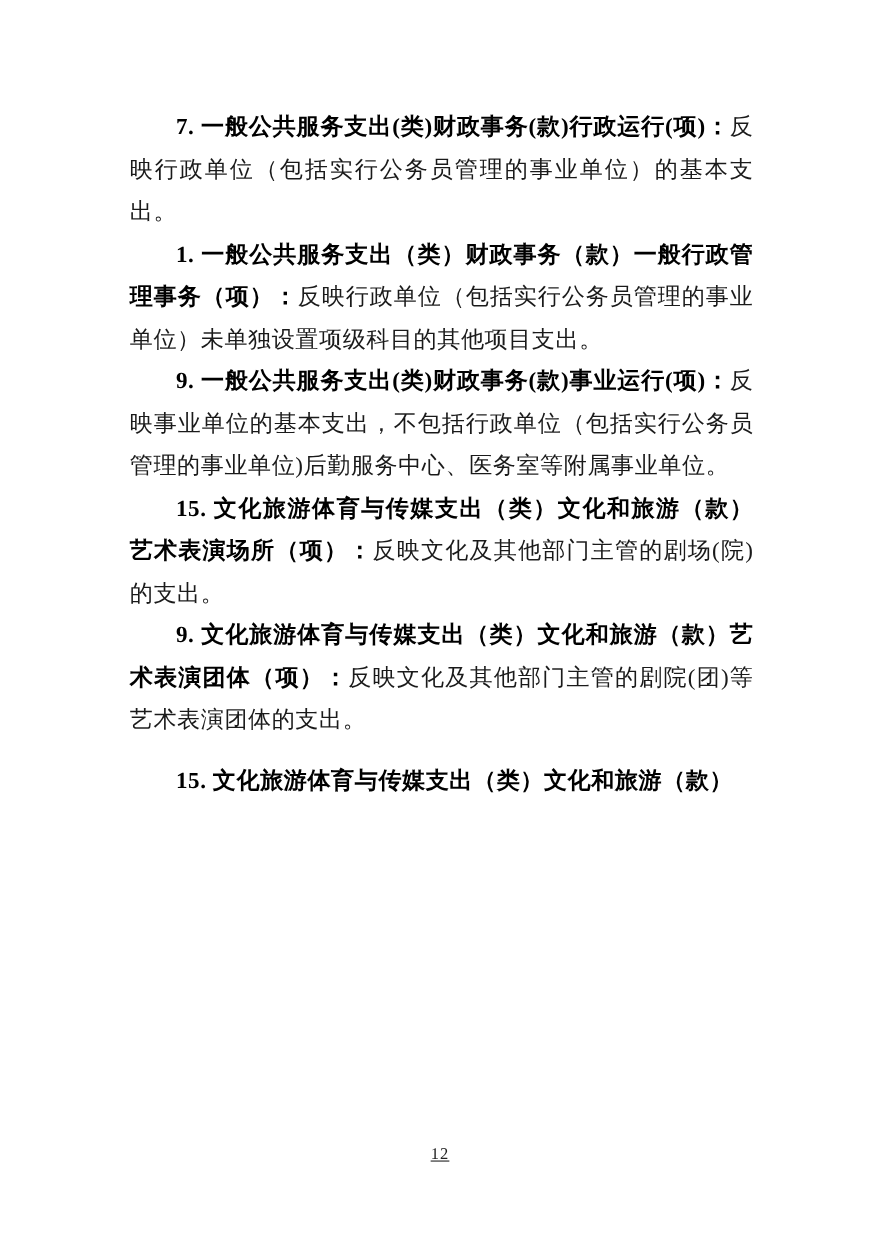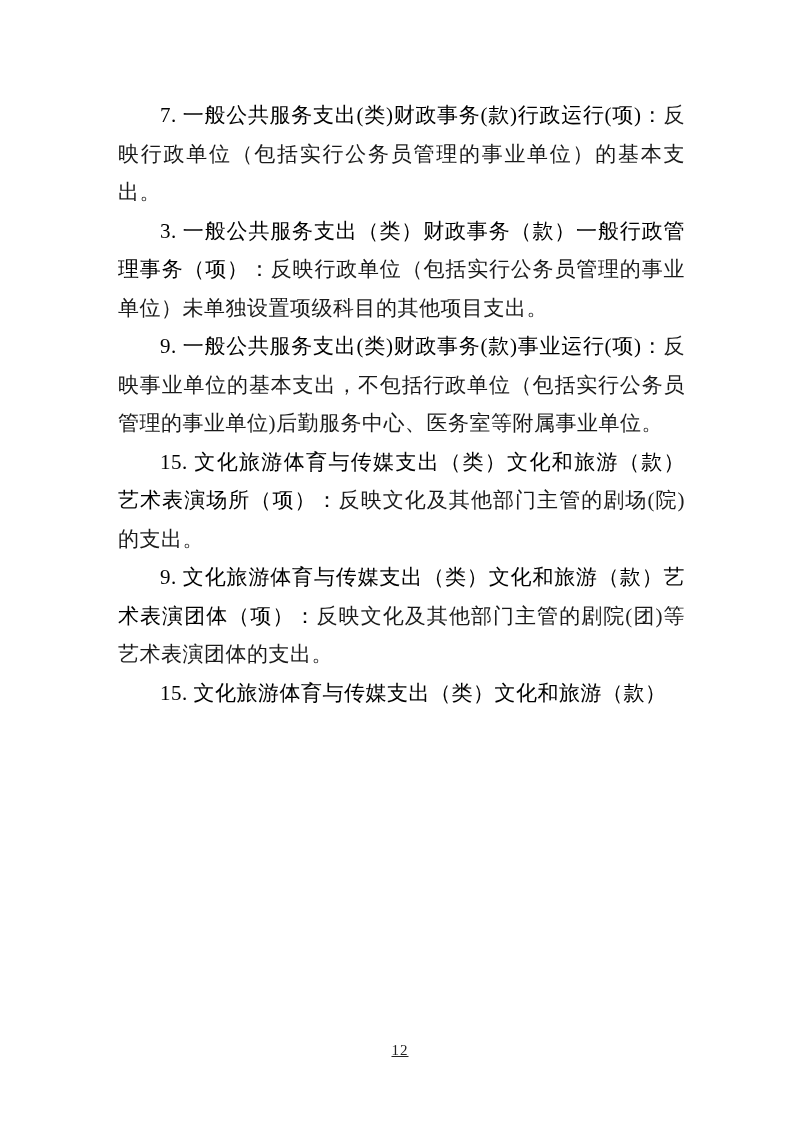--- a/index.html
+++ b/index.html
@@ -22,49 +22,49 @@
     margin: 0;
     font-size: 21px;
     line-height: 38.5px;
     text-align: justify;
     text-justify: inter-character;
     text-indent: 2em;
     letter-spacing: 0.5px;
     word-break: break-all;
   }
   .para .head {
-    font-weight: 400;
+    font-weight: 700;
     color: #000000;
   }
   .para .body {
     font-weight: 400;
   }
   .para-last {
-    margin-top: 0;
+    margin-top: 16px;
   }
   .page-number {
     position: absolute;
     top: 1042px;
     left: 0;
     width: 100%;
     text-align: center;
     font-size: 15px;
     letter-spacing: 1px;
     color: #222222;
     text-decoration: underline;
   }
 </style>
 </head>
 <body>
 
 <div class="page">
 
   <p class="para"><span class="head">7. 一般公共服务支出(类)财政事务(款)行政运行(项)：</span><span class="body">反映行政单位（包括实行公务员管理的事业单位）的基本支出。</span></p>
 
-  <p class="para"><span class="head">3. 一般公共服务支出（类）财政事务（款）一般行政管理事务（项）：</span><span class="body">反映行政单位（包括实行公务员管理的事业单位）未单独设置项级科目的其他项目支出。</span></p>
+  <p class="para"><span class="head">1. 一般公共服务支出（类）财政事务（款）一般行政管理事务（项）：</span><span class="body">反映行政单位（包括实行公务员管理的事业单位）未单独设置项级科目的其他项目支出。</span></p>
 
   <p class="para"><span class="head">9. 一般公共服务支出(类)财政事务(款)事业运行(项)：</span><span class="body">反映事业单位的基本支出，不包括行政单位（包括实行公务员管理的事业单位)后勤服务中心、医务室等附属事业单位。</span></p>
 
 
 
   <p class="para"><span class="head">15. 文化旅游体育与传媒支出（类）文化和旅游（款）艺术表演场所（项）：</span><span class="body">反映文化及其他部门主管的剧场(院)的支出。</span></p>
 
   <p class="para"><span class="head">9. 文化旅游体育与传媒支出（类）文化和旅游（款）艺术表演团体（项）：</span><span class="body">反映文化及其他部门主管的剧院(团)等艺术表演团体的支出。</span></p>
 
 

